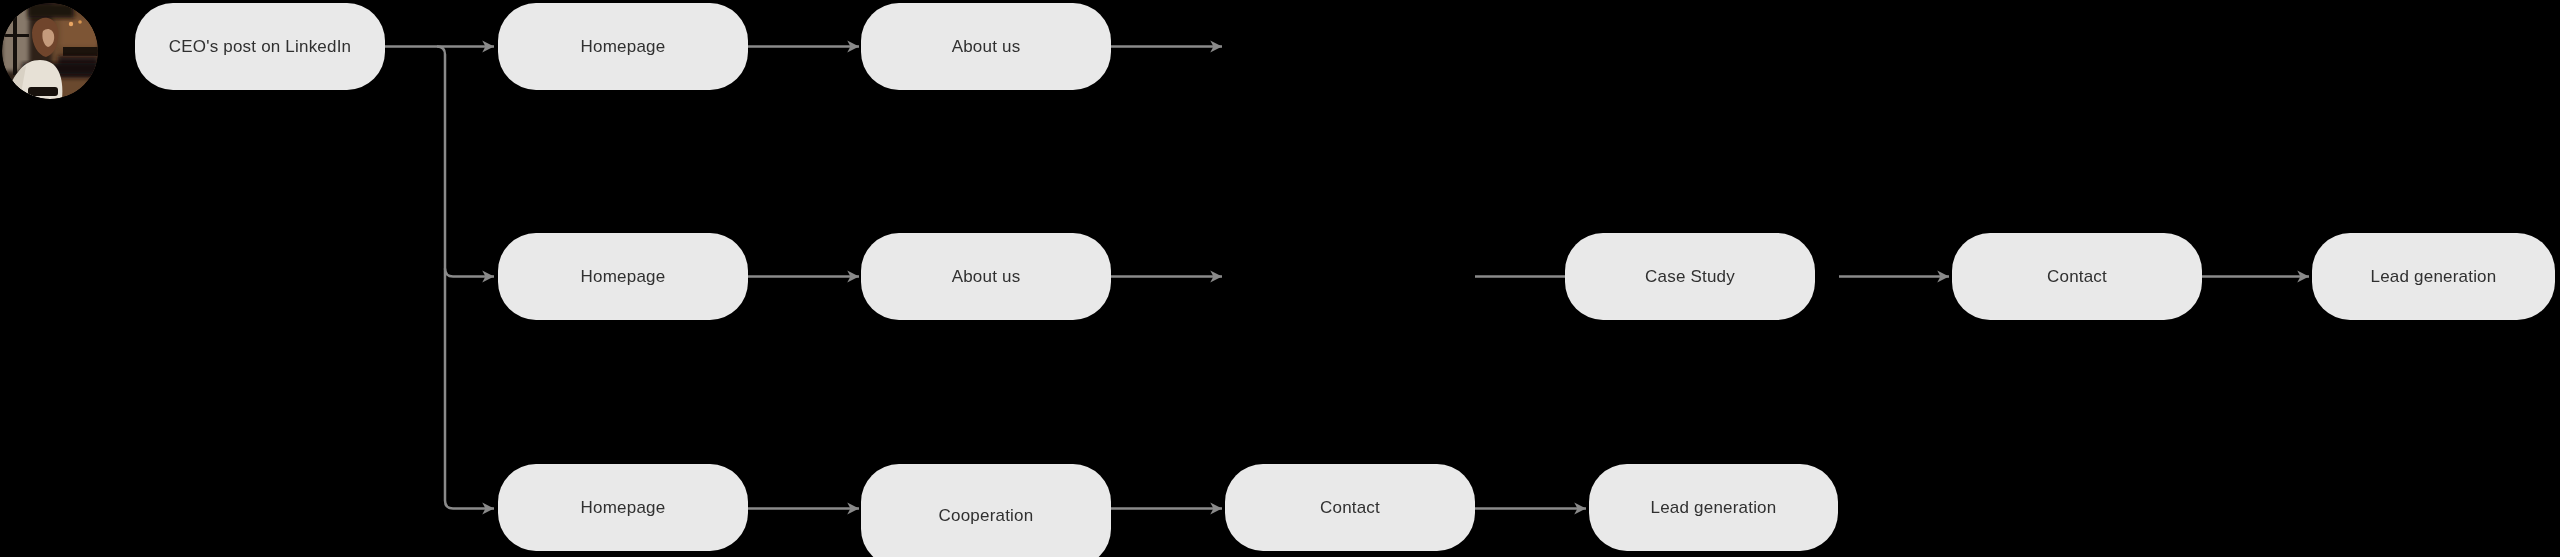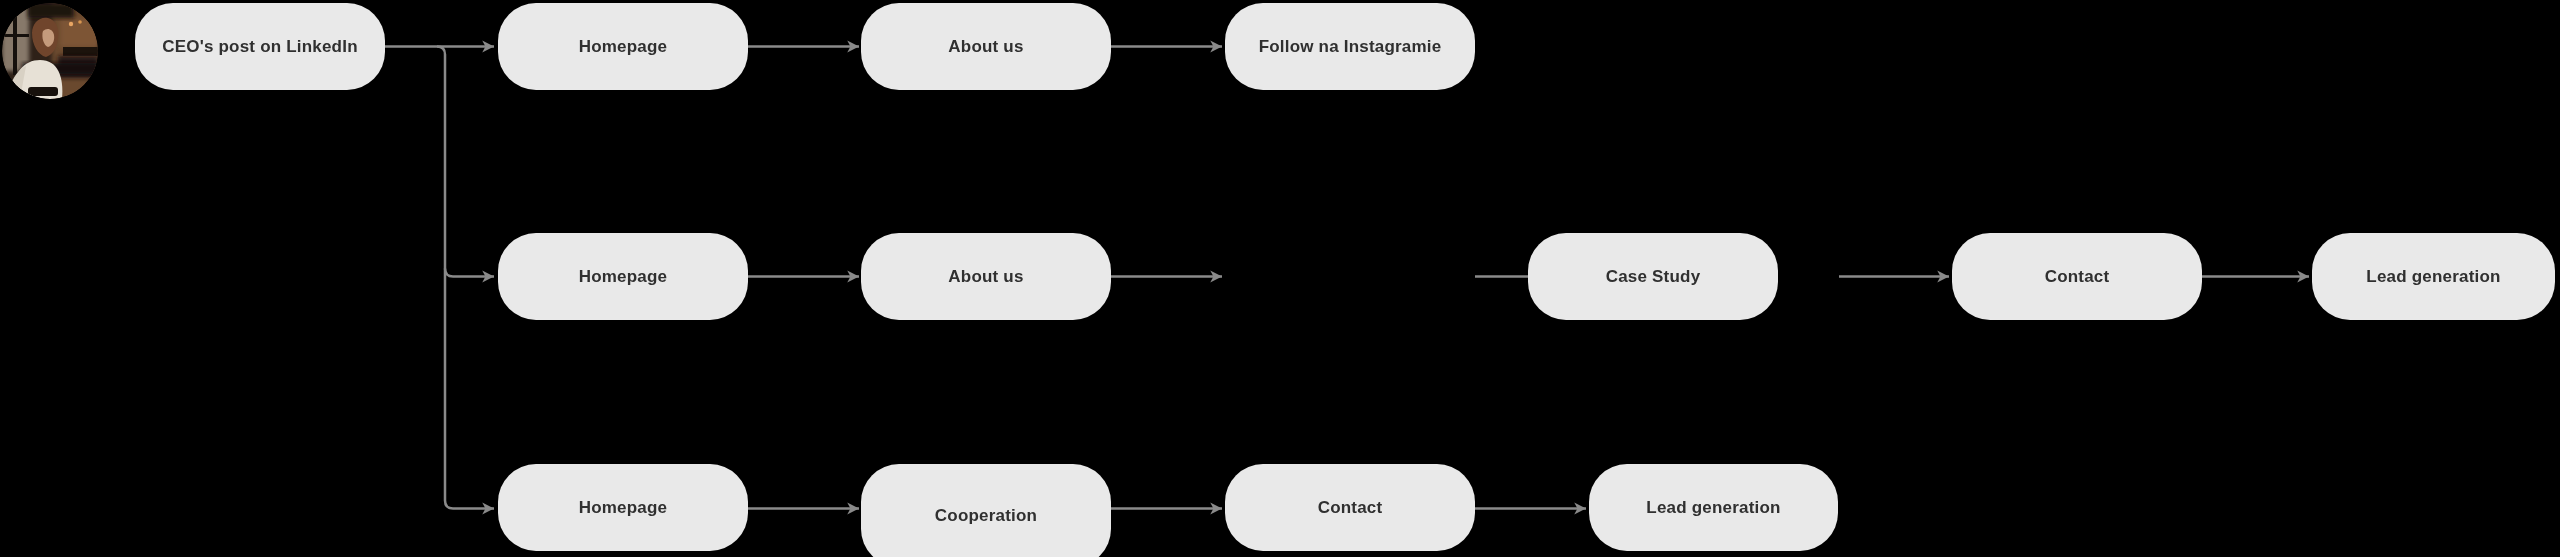--- a/index.html
+++ b/index.html
@@ -27,21 +27,21 @@
   .node {
     position: absolute;
     background: var(--node-fill, #e9e9e9);
     border-radius: 38px;
     display: flex;
     align-items: center;
     justify-content: center;
     box-sizing: border-box;
     color: var(--node-text, #303030);
     font-size: 17px;
-    font-weight: 700;
+    font-weight: 400;
     letter-spacing: 0.2px;
     white-space: nowrap;
     cursor: default;
   }
   .node span { pointer-events: none; }
   .avatar {
     position: absolute;
     left: 2px; top: 3px;
     width: 96px; height: 96px;
     border-radius: 50%;
@@ -116,31 +116,28 @@
   <div class="node" style="left:135px; top:3px; width:250px; height:87px;">
     <span>CEO's post on LinkedIn</span>
   </div>
 
   <div class="node" style="left:498px; top:3px; width:250px; height:87px;">
     <span>Homepage</span>
   </div>
   <div class="node" style="left:861px; top:3px; width:250px; height:87px;">
     <span>About us</span>
   </div>
-  <div class="node" style="left:1225px; top:3px; width:250px; height:87px;">
-    <span>Follow na Instagramie</span>
-  </div>
 
   <div class="node" style="left:498px; top:233px; width:250px; height:87px;">
     <span>Homepage</span>
   </div>
   <div class="node" style="left:861px; top:233px; width:250px; height:87px;">
     <span>About us</span>
   </div>
-  <div class="node" style="left:1528px; top:233px; width:250px; height:87px;">
+  <div class="node" style="left:1565px; top:233px; width:250px; height:87px;">
     <span>Case Study</span>
   </div>
   <div class="node" style="left:1952px; top:233px; width:250px; height:87px;">
     <span>Contact</span>
   </div>
   <div class="node" style="left:2312px; top:233px; width:243px; height:87px;">
     <span>Lead generation</span>
   </div>
 
   <div class="node" style="left:498px; top:464px; width:250px; height:87px;">

